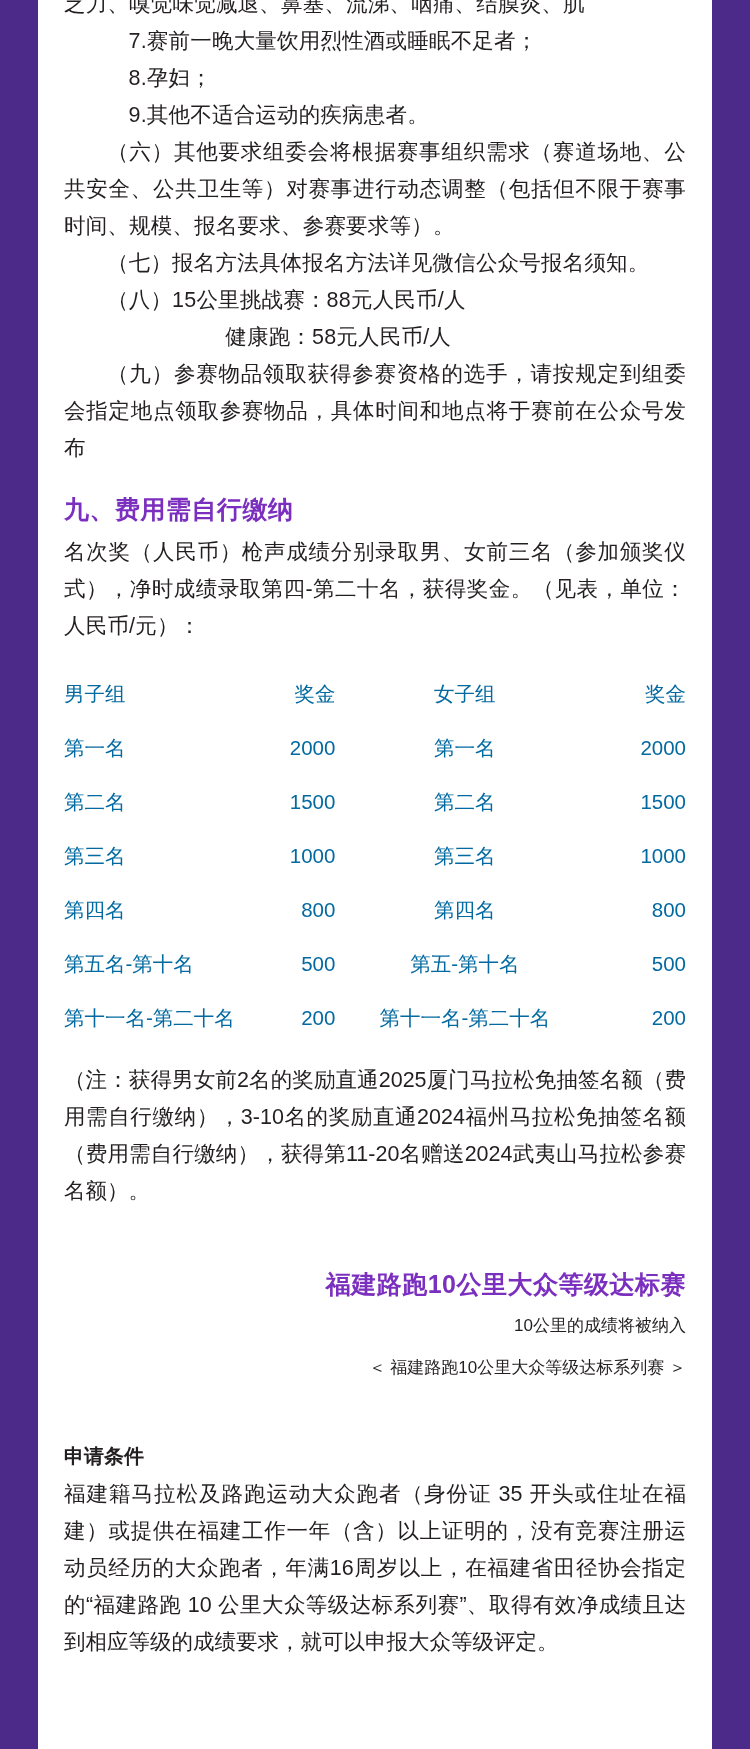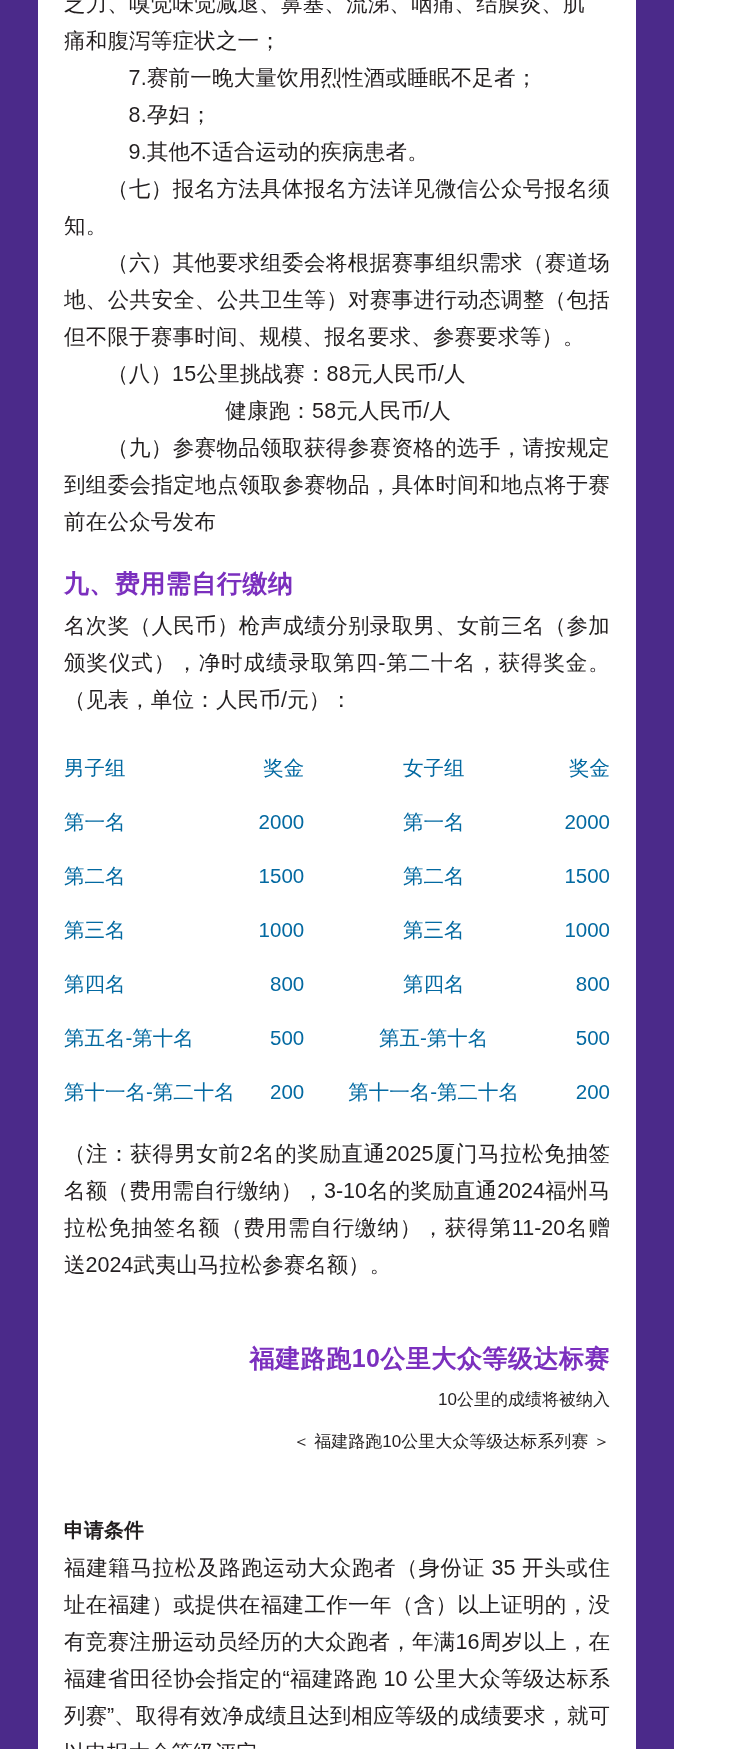--- a/index.html
+++ b/index.html
@@ -10,21 +10,21 @@
     width: 750px;
     height: 1749px;
     background: #ffffff;
     font-family: "Liberation Sans", sans-serif;
     color: #1a1a1a;
     overflow: hidden;
     position: relative;
   }
   .page {
     position: relative;
-    width: 674px;
+    width: 750px;
     height: 1749px;
     box-sizing: border-box;
     background: #ffffff;
     overflow: hidden;
   }
   .edge-left, .edge-right {
     position: absolute;
     top: 0;
     bottom: 0;
     width: 38px;
@@ -126,28 +126,27 @@
 <body>
 
 <div class="page">
 
   <div class="edge-left"></div>
   <div class="edge-right"></div>
 
   <div class="content">
 
     <p class="para clipped-top">乏力、嗅觉味觉减退、鼻塞、流涕、咽痛、结膜炎、肌</p>
-    <p class="para">痛和腹泻等症状之一；</p>
 
     <p class="para indent-3">7.赛前一晚大量饮用烈性酒或睡眠不足者；</p>
     <p class="para indent-3">8.孕妇；</p>
     <p class="para indent-3">9.其他不适合运动的疾病患者。</p>
 
+    <p class="para indent-2">（六）其他要求组委会将根据赛事组织需求（赛道场地、公共安全、公共卫生等）对赛事进行动态调整（包括但不限于赛事时间、规模、报名要求、参赛要求等）。</p>
     <p class="para indent-2">（七）报名方法具体报名方法详见微信公众号报名须知。</p>
-    <p class="para indent-2">（六）其他要求组委会将根据赛事组织需求（赛道场地、公共安全、公共卫生等）对赛事进行动态调整（包括但不限于赛事时间、规模、报名要求、参赛要求等）。</p>
     <p class="para indent-2">（八）15公里挑战赛：88元人民币/人</p>
     <p class="para indent-7">健康跑：58元人民币/人</p>
     <p class="para indent-2">（九）参赛物品领取获得参赛资格的选手，请按规定到组委会指定地点领取参赛物品，具体时间和地点将于赛前在公众号发布</p>
 
     <h2 class="section-title">九、费用需自行缴纳</h2>
     <p class="para">名次奖（人民币）枪声成绩分别录取男、女前三名（参加颁奖仪式），净时成绩录取第四-第二十名，获得奖金。（见表，单位：人民币/元）：</p>
 
     <table class="prize">
       <tbody>
         <tr>

